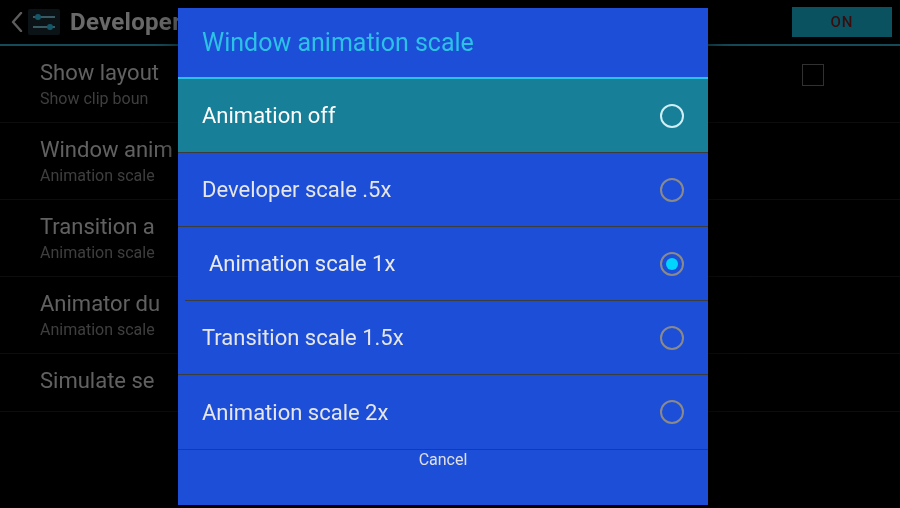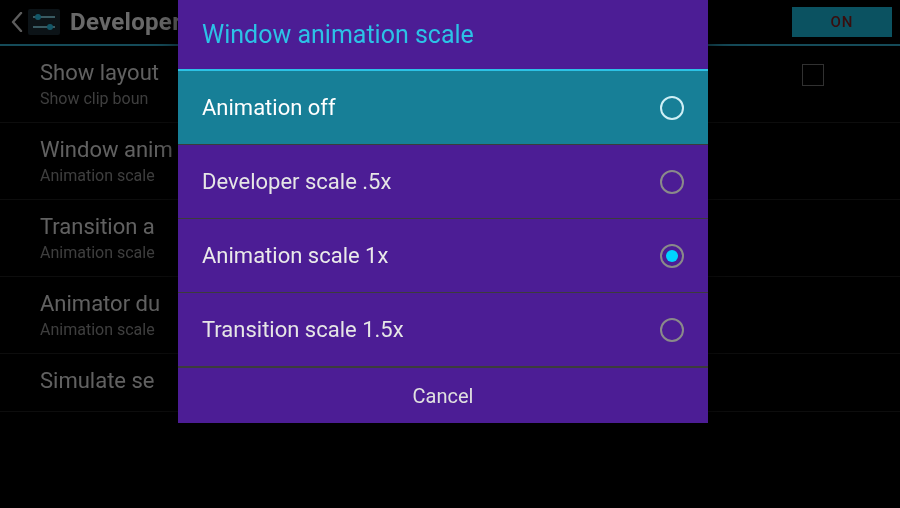--- a/index.html
+++ b/index.html
@@ -16,30 +16,30 @@
   .toggle { margin-left:auto; width:100px; height:30px; background:#19b6d8; color:#7f1d1d; display:flex; align-items:center; justify-content:center; font-size:15px; letter-spacing:1px; font-weight:500; }
 
   
   .bg-list { padding:0; }
   .bg-item { padding:14px 22px 14px 40px; border-bottom:1px solid #1e1e1e; position:relative; }
   .bg-item .ti { font-size:22px; color:#d7d7d7; }
   .bg-item .su { font-size:16px; color:#8a8a8a; margin-top:4px; }
   .bg-check { position:absolute; right:76px; top:18px; width:22px; height:22px; border:1.5px solid #6e6e6e; }
 
   
-  .dialog { position:absolute; left:178px; top:0; width:530px; background:#4c1d95; box-shadow:0 6px 26px rgba(0,0,0,0.7); }
+  .dialog { position:absolute; left:178px; top:8px; width:530px; background:#1d4ed8; box-shadow:0 6px 26px rgba(0,0,0,0.7); }
   .d-title { color:#2cc2e6; font-size:25px; padding:20px 24px 20px 24px; font-weight:400; border-bottom:2px solid #2cc2e6; }
   .d-opt { display:flex; align-items:center; padding:0 24px; height:74px; border-bottom:1px solid #3c3c3c; font-size:22px; color:#e6e6e6; cursor:pointer; }
   .d-opt.sel { background:#177f97; color:#ffffff; }
-  .d-opt.cur { color:#eaeaea; }
+  .d-opt.cur { color:#eaeaea;margin-left:7px; }
   .d-opt .lab { flex:1 1 auto; }
   .radio { width:24px; height:24px; border:2px solid #8a8a8a; border-radius:50%; position:relative; flex:0 0 auto; }
   .d-opt.sel .radio { border-color:#cfeff5; }
   .radio.filled::after { content:""; position:absolute; inset:4px; border-radius:50%; background:#00d4ff; }
-  .d-cancel { height:56px; display:flex; align-items:center; justify-content:center; color:#e0e0e0; font-size:20px; border-top:1px solid #3c3c3c; cursor:pointer; }
+  .d-cancel { height:56px; display:flex; justify-content:center; color:#e0e0e0; font-size:16px; border-top:1px solid #3c3c3c; cursor:pointer; }
 </style>
 </head>
 <body>
 
 <div class="bg">
   <div class="actionbar">
     <div class="back">
       <span class="chev">
         <svg width="12" height="20" viewBox="0 0 12 20">
             <path d="M10 1 L2 10 L10 19" stroke="#cfcfcf" stroke-width="2.4" fill="none" stroke-linecap="round" stroke-linejoin="round"></path>
@@ -100,17 +100,21 @@
     <span class="radio"></span>
   </div>
   <div class="d-opt cur">
     <span class="lab">Animation scale 1x</span>
     <span class="radio filled"></span>
   </div>
   <div class="d-opt">
     <span class="lab">Transition scale 1.5x</span>
     <span class="radio"></span>
   </div>
+  <div class="d-opt" style="border-bottom:none">
+    <span class="lab">Animation scale 2x</span>
+    <span class="radio"></span>
+  </div>
 
   <div class="d-cancel">
     <span>Cancel</span>
   </div>
 </div>
 
 </body></html>

